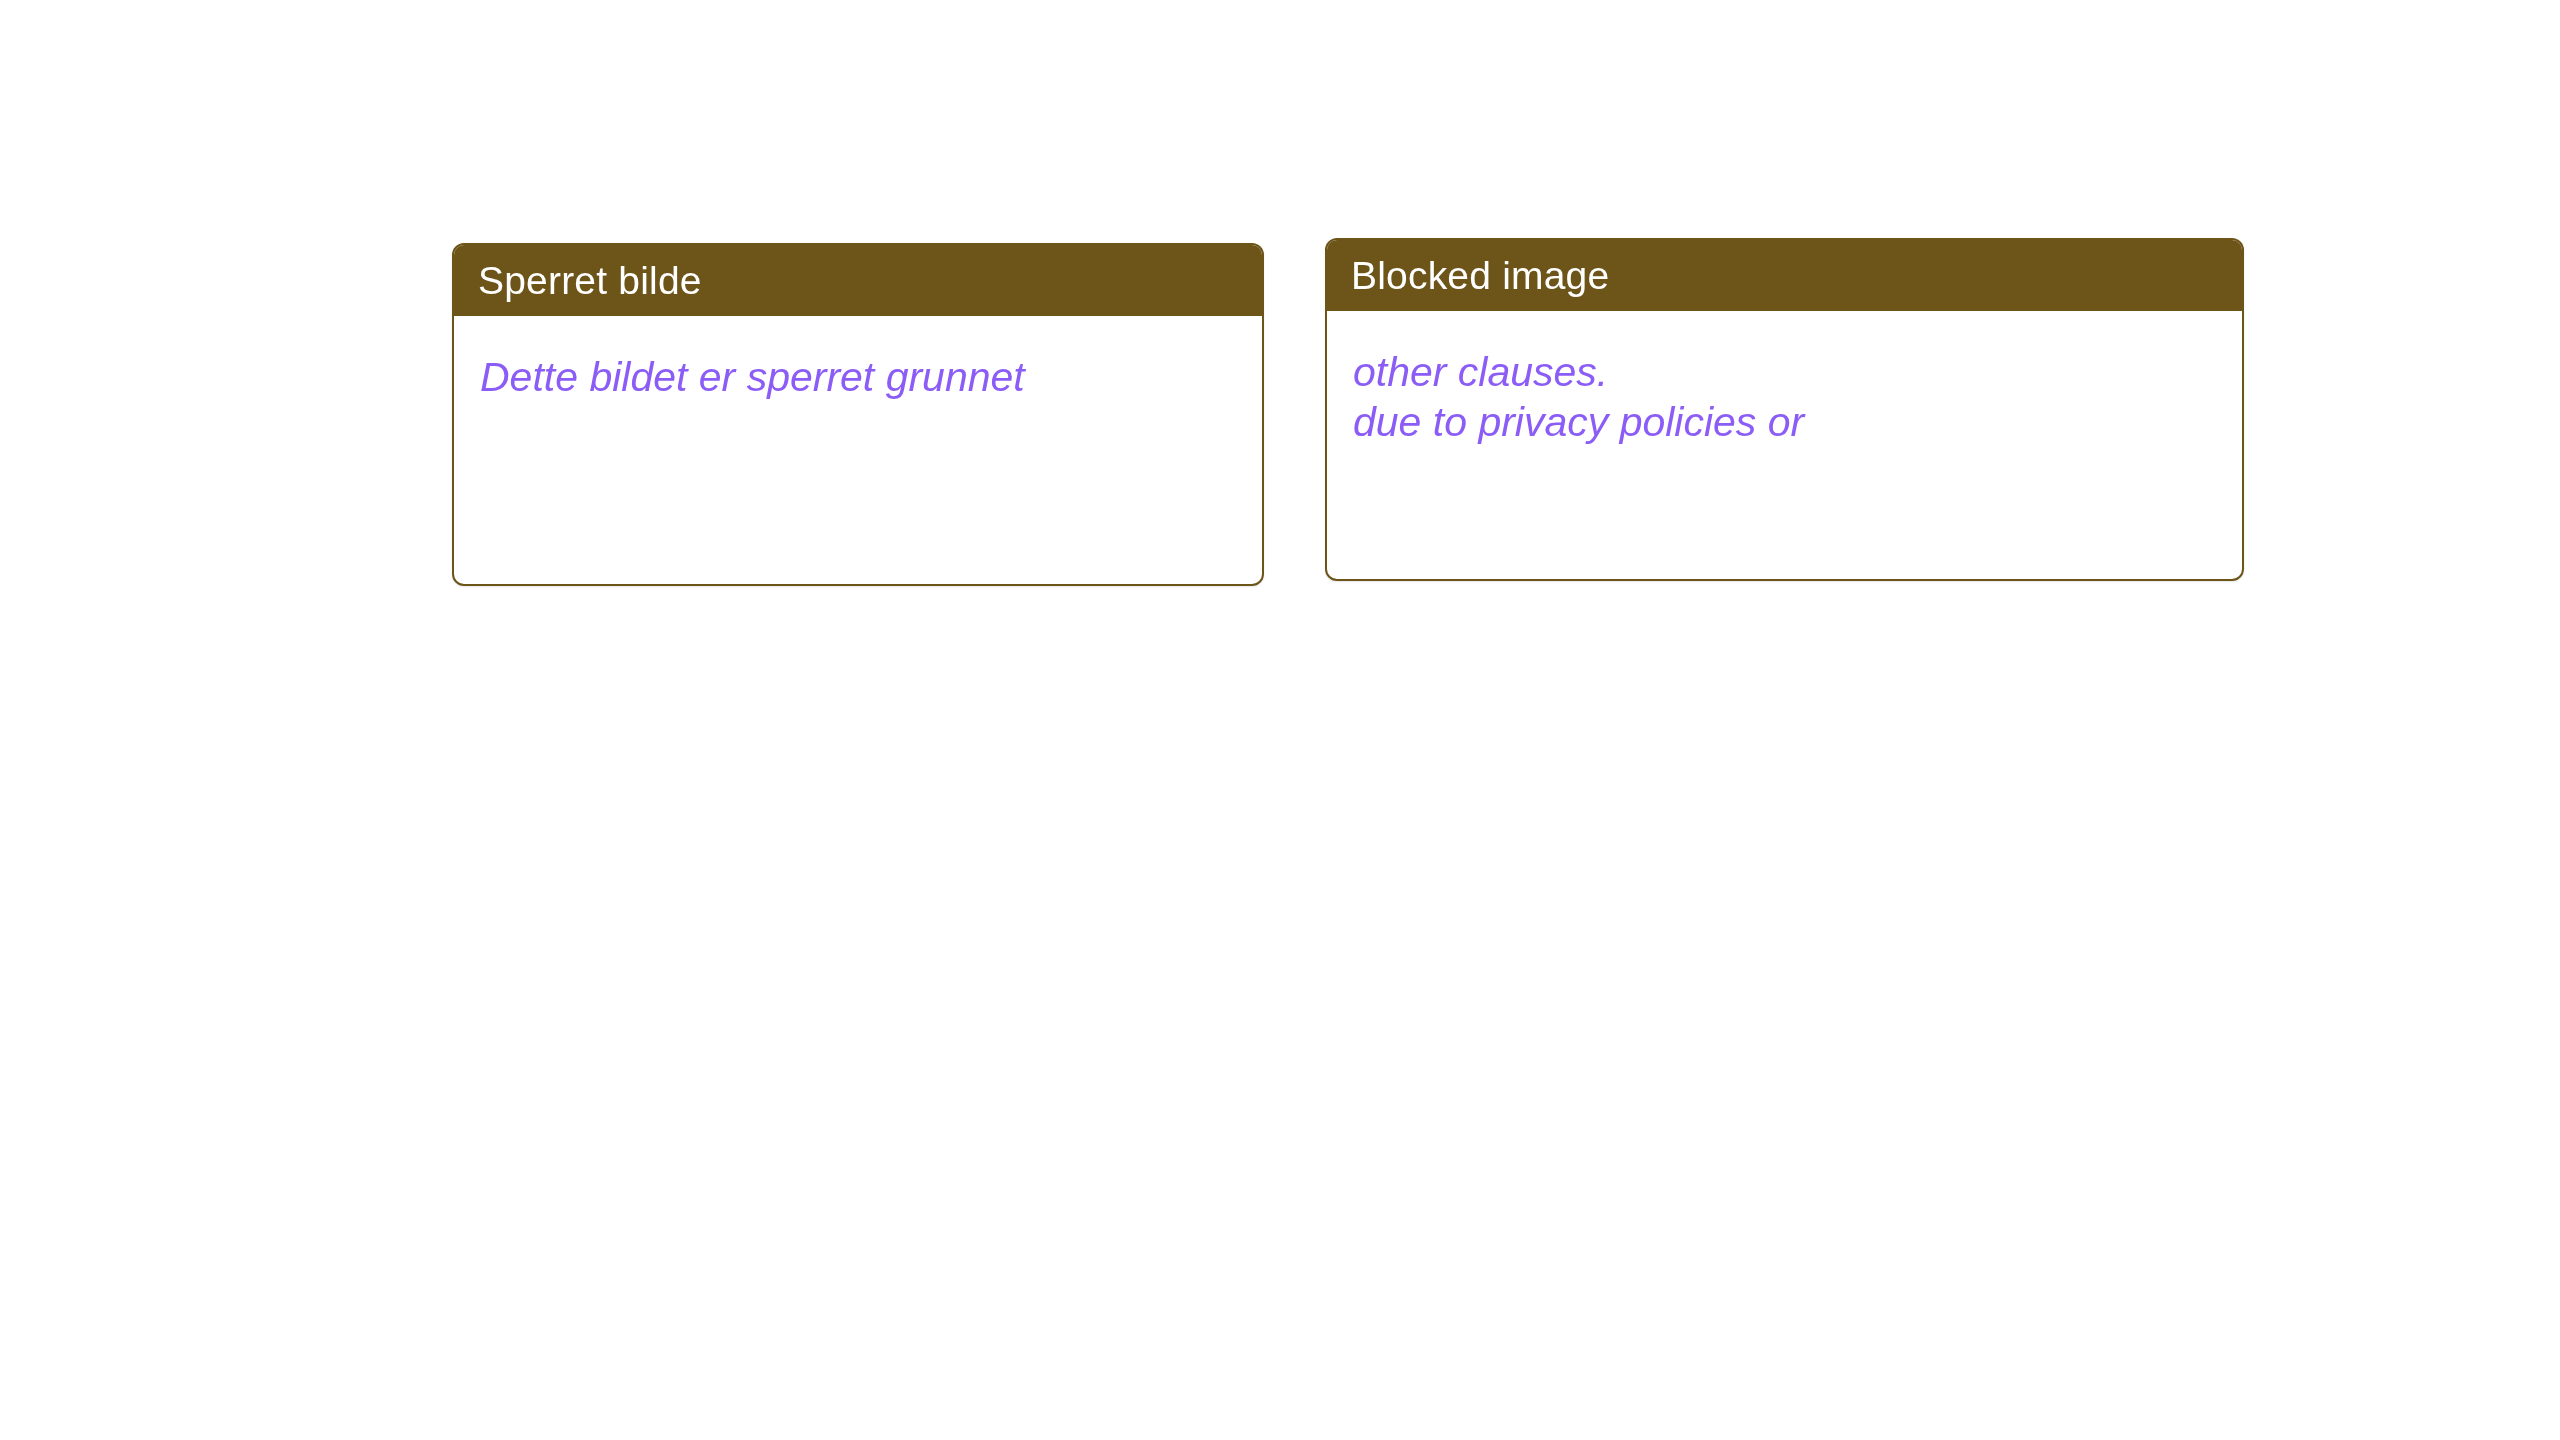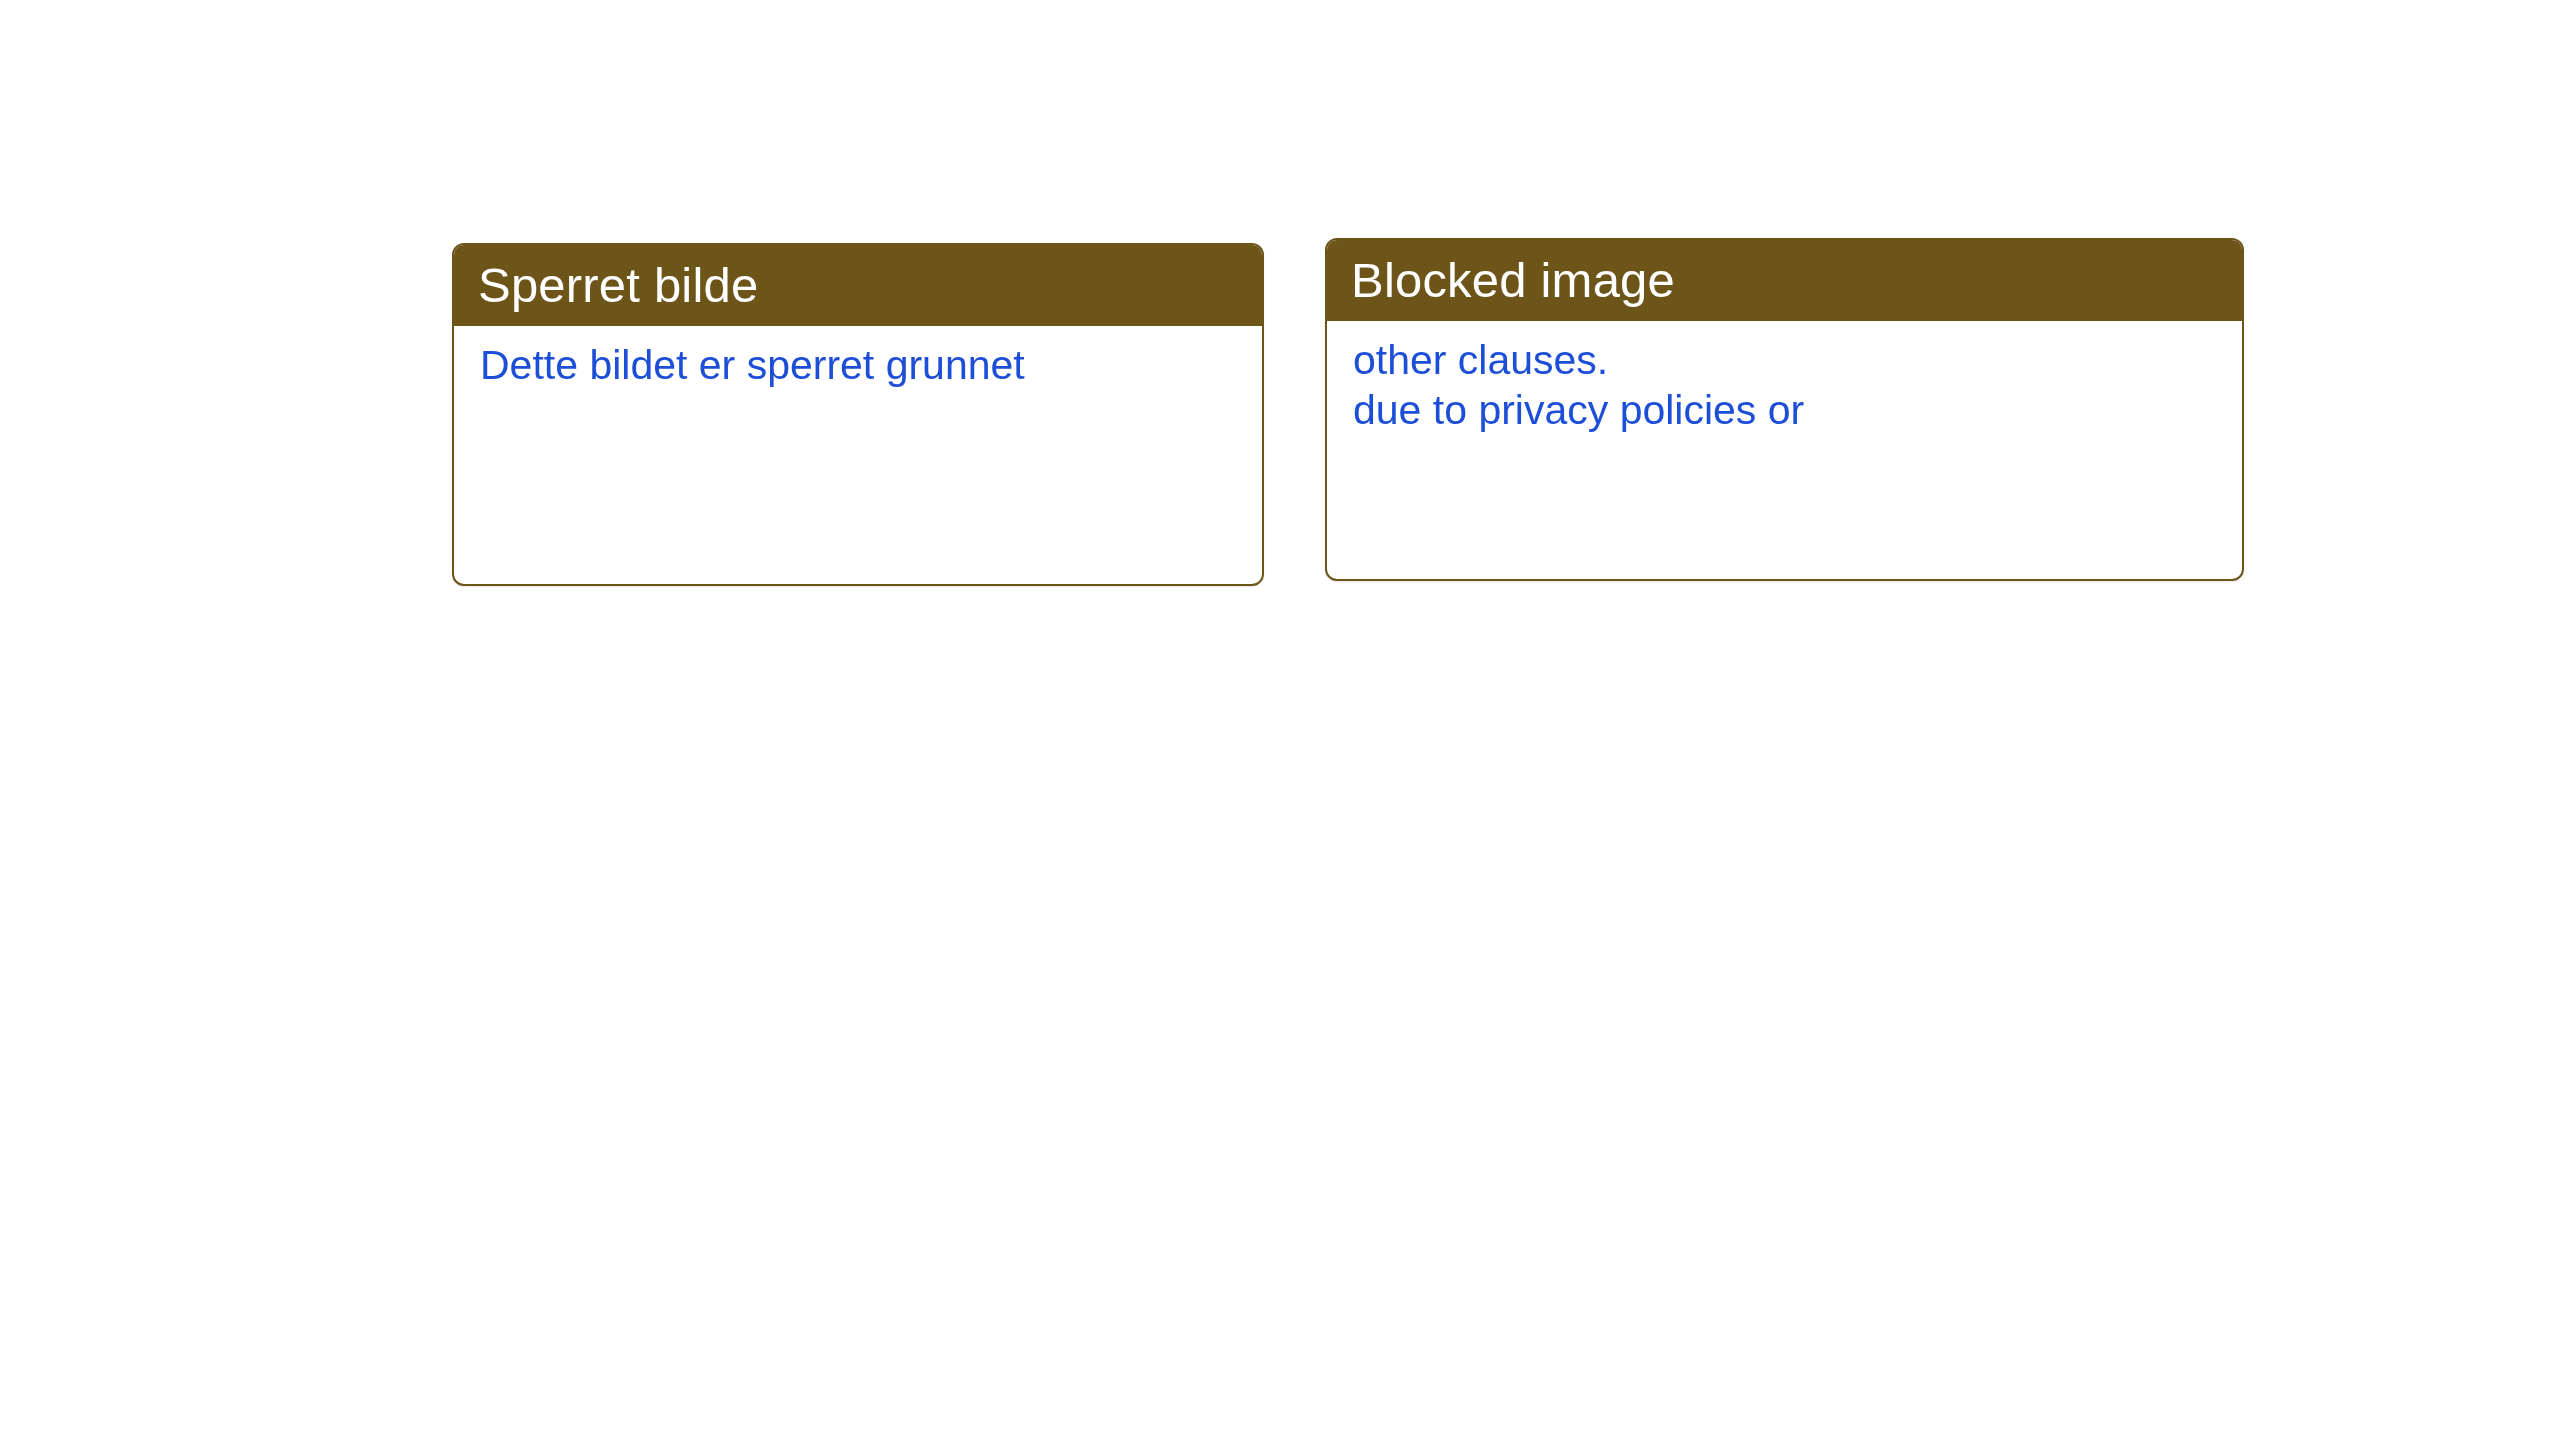--- a/index.html
+++ b/index.html
@@ -26,33 +26,34 @@
     border: 2px solid #6d5418;
     border-radius: 12px;
     overflow: hidden;
     box-shadow: 0 1px 2px rgba(0,0,0,0.10);
   }
 
   .card-header {
     box-sizing: border-box;
     background: #6d5418;
     color: #ffffff;
-    font-size: 49px;
+    font-size: 39px;
     line-height: 1.0;
     padding: 16px 0 16px 24px;
     letter-spacing: 0.2px;
     white-space: nowrap;
   }
 
   .card-body {
     box-sizing: border-box;
-    padding: 14px 24px 0 26px;
-    color: #1d4ed8;
+    padding: 36px 24px 0 26px;
+    color: #8b5cf6;
     font-size: 41px;
     line-height: 1.22;
+    font-style: italic;
   }
 
   .card-body .line {
     display: block;
     white-space: nowrap;
   }
 
   
   #card-blocked-no {
     left: 452px;

